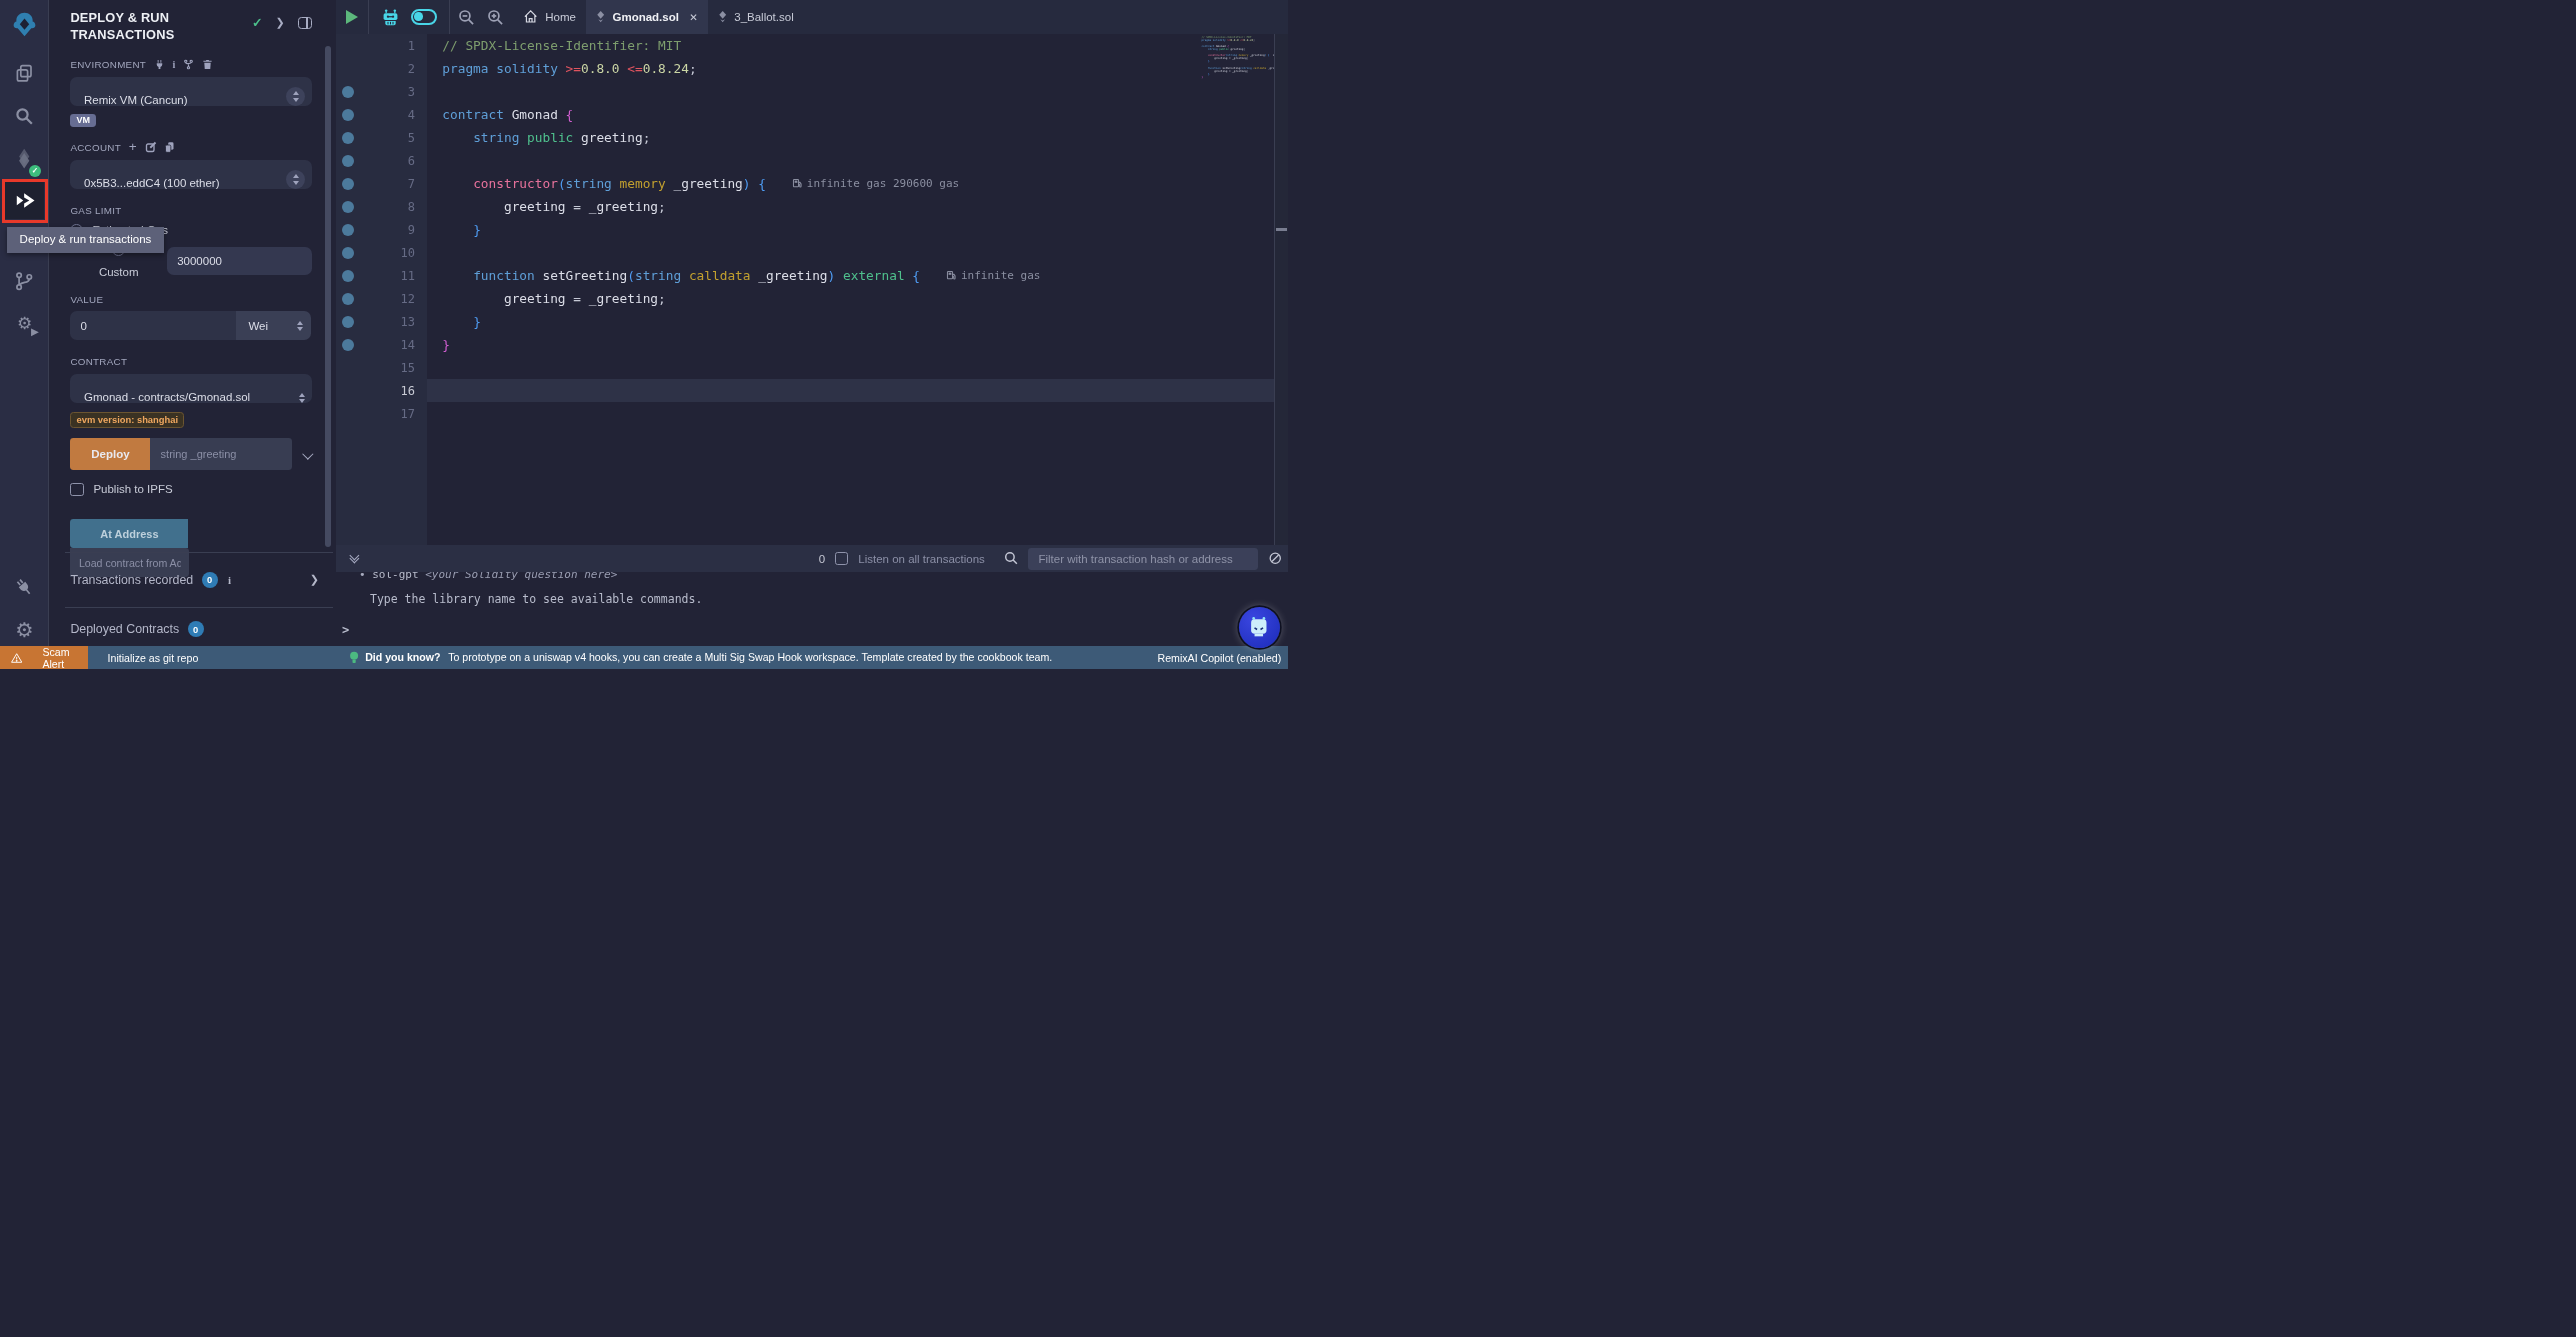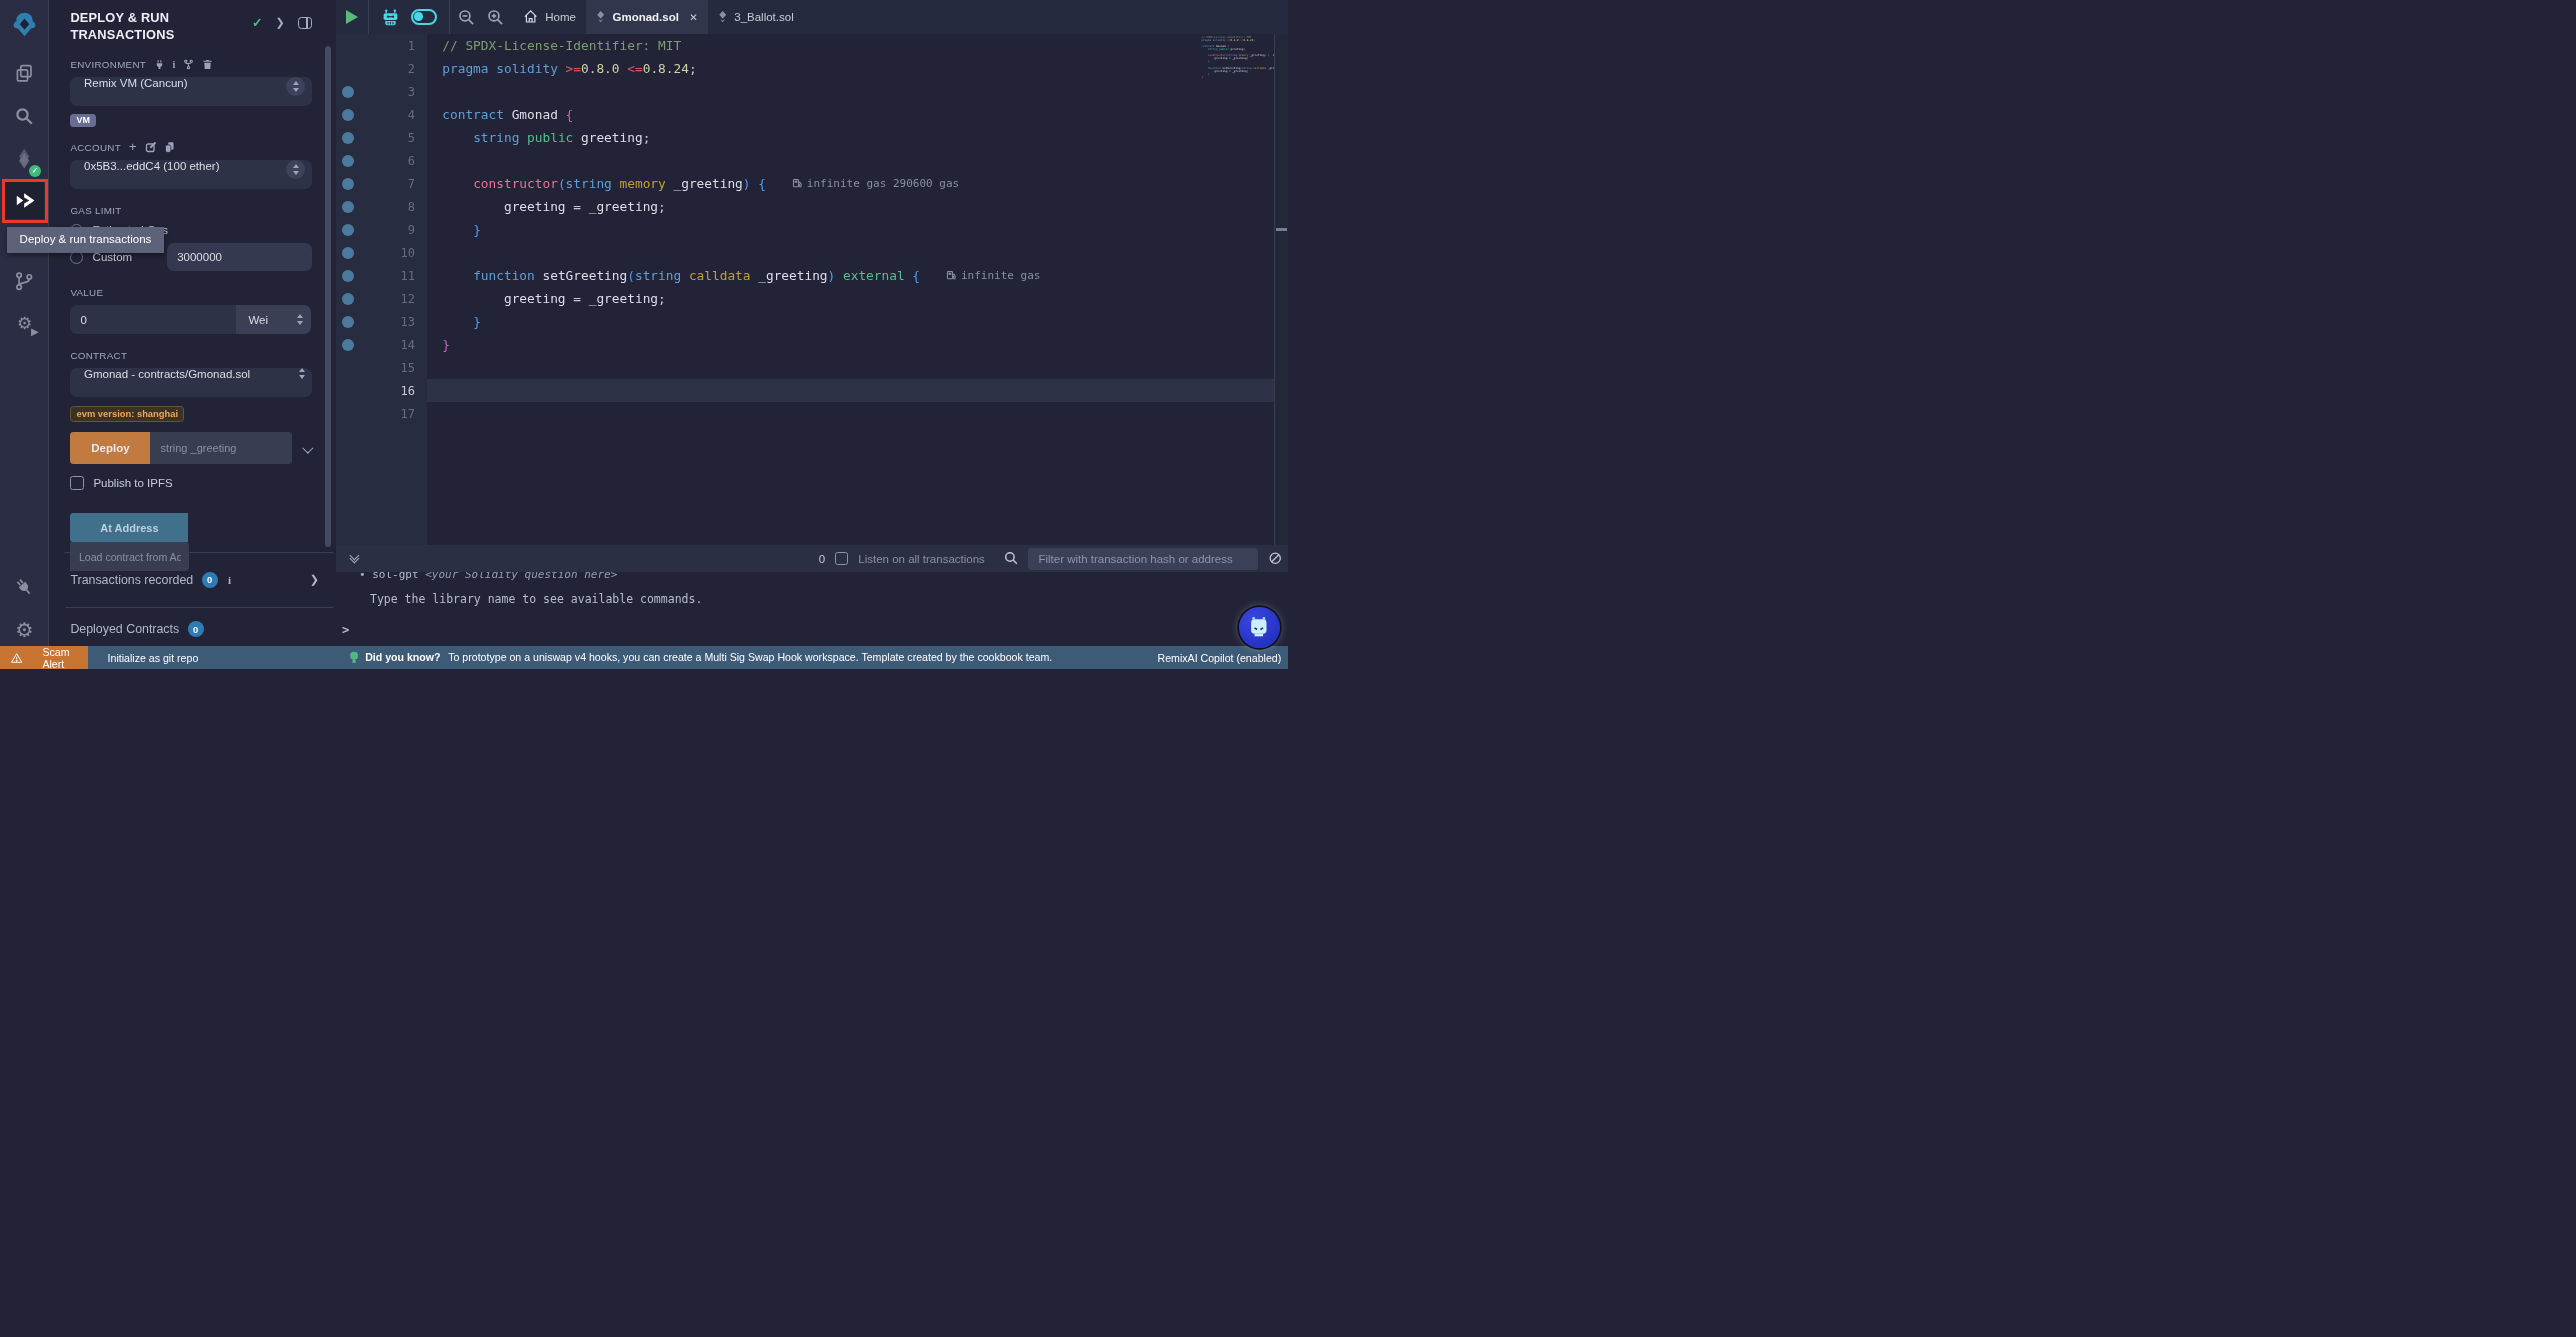--- a/index.html
+++ b/index.html
@@ -42,37 +42,37 @@
   .ic-pin::after { content:""; position:absolute; right:3.4px; top:0; bottom:0; width:1.7px; background:#a9adc4; }
 
   .p-label { margin-top:16px; font-size:9.8px; color:#a2a6bd; letter-spacing:0.3px;
     display:flex; align-items:center; gap:7.7px; }
   .p-label .mini { color:#9fa3bd; display:flex; align-items:center; gap:7.7px; }
   .mini svg { display:block; }
   .mini .info-i { font-size:10.2px; font-weight:bold; color:#9fa3bd; font-family:"Liberation Serif",serif; }
   .mini .plus-g { font-size:13.6px; font-weight:400; color:#9fa3bd; line-height:8.5px; }
 
   .p-select { margin-top:6.8px; height:29px; background:#2e3247; border-radius:6.8px;
-    display:flex; align-items:flex-start; padding:0 6.8px 0 13.6px; cursor:pointer; }
+    display:flex; align-items:flex-end; padding:0 6.8px 0 13.6px; cursor:pointer; }
   .p-select .sel-text { font-size:11.5px; color:#dcdee8; white-space:nowrap; overflow:hidden; }
   .spin { margin-left:auto; display:flex; flex-direction:column; gap:2.6px; align-items:center; }
   .spin.circled { width:19px; height:19px; background:#3d425b; border-radius:50%; justify-content:center; }
   .tri-up { width:0; height:0; border-left:3.4px solid transparent; border-right:3.4px solid transparent;
     border-bottom:4.3px solid #9fa3bd; }
   .tri-dn { width:0; height:0; border-left:3.4px solid transparent; border-right:3.4px solid transparent;
     border-top:4.3px solid #9fa3bd; }
 
   .vm-badge { display:inline-block; margin-top:7.7px; background:#676d93; color:#fff;
     font-size:9px; font-weight:bold; padding:1.7px 6px; border-radius:3.4px; }
 
   .radio-row { display:flex; align-items:center; gap:9.4px; margin-top:7.7px; }
   .radio { width:12.8px; height:12.8px; border-radius:50%; border:1.7px solid #6f7390; background:transparent; }
   .radio-lab { font-size:11.5px; color:#c9ccd8; }
   .custom-row { margin-top:6.8px; display:flex; align-items:center; }
-  .custom-row .radio-wrap { display:flex; align-items:center; gap:9.4px; width:97px; }
+  .custom-row .radio-wrap { display:flex; align-items:center; gap:9.4px; width:97px;flex-direction:column; }
   .gas-input { width:145px; height:28px; background:#343850; border:none; border-radius:6.8px;
     color:#dcdee8; font-size:11.5px; padding:0 10.2px; font-family:"Liberation Sans",sans-serif; }
 
   .value-row { margin-top:6.8px; display:flex; }
   .value-input { width:166px; height:29px; background:#2e3247; border:none; border-radius:6.8px 0 0 6.8px;
     color:#dcdee8; font-size:11.5px; padding:0 10.2px; font-family:"Liberation Sans",sans-serif; }
   .wei-box { width:75px; height:29px; background:#3a3f55; border-radius:0 6.8px 6.8px 0; display:flex;
     align-items:center; padding:0 8.5px 0 12px; cursor:pointer;justify-content:flex-end; }
   .wei-box .sel-text { font-size:11.5px; color:#dcdee8; }
 

